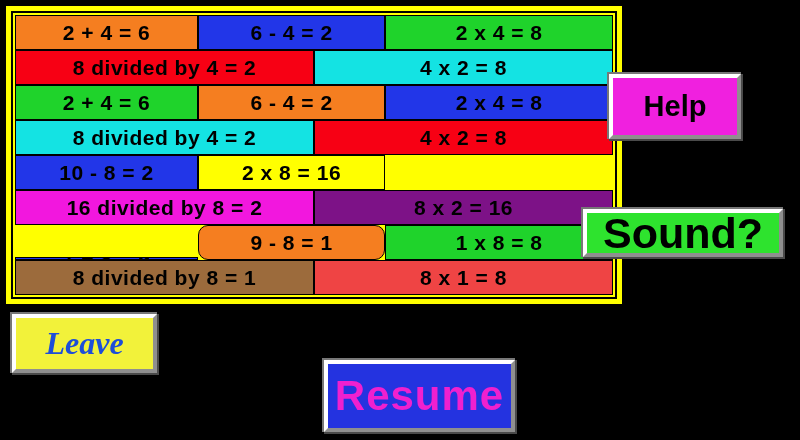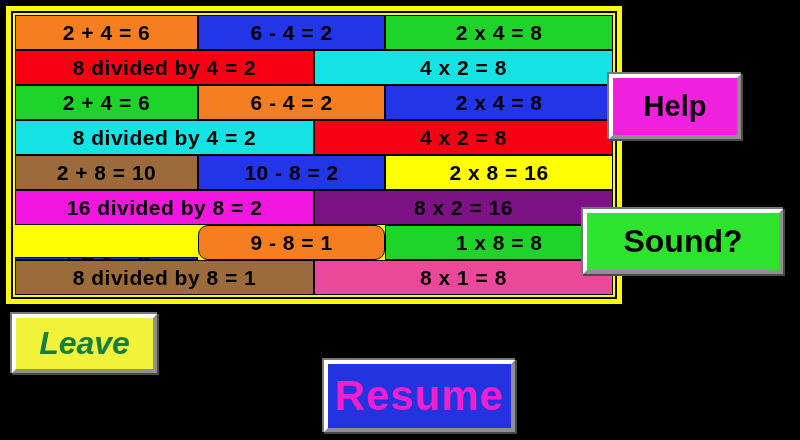--- a/index.html
+++ b/index.html
@@ -51,21 +51,21 @@
     box-shadow: 1px 1px 0 1px #4a4a4a, -1px -1px 0 1px #777777;
     display: flex;
     align-items: center;
     justify-content: center;
     font-family: "Liberation Sans", sans-serif;
     font-weight: bold;
     padding: 16px;
     cursor: pointer;
   }
   .btn-help   { left: 609px; top: 74px;  width: 132px; height: 65px; font-size: 29px; }
-  .btn-sound  { left: 583px; top: 209px; width: 200px; height: 65px; font-size: 32px; }
+  .btn-sound  { left: 583px; top: 209px; width: 200px; height: 48px; font-size: 43px; }
   .btn-leave  { left: 12px;  top: 314px; width: 145px; height: 59px; font-size: 32px; font-style: italic; }
   .btn-resume { left: 324px; top: 360px; width: 191px; height: 72px; font-size: 42px; letter-spacing: 1px; }
 </style>
 </head>
 <body>
 
 <div class="board">
   <div class="board-inner" id="board-rows">
       <div class="row row-3">
         <div class="cell" style="background: rgb(245, 126, 32);">2 + 4 = 6</div>
@@ -79,36 +79,35 @@
       <div class="row row-3">
         <div class="cell" style="background: rgb(31, 211, 43);">2 + 4 = 6</div>
         <div class="cell" style="background: rgb(245, 126, 32);">6 - 4 = 2</div>
         <div class="cell" style="background: rgb(34, 54, 232);">2 x 4 = 8</div>
       </div>
       <div class="row row-2">
         <div class="cell" style="background: rgb(20, 227, 227);">8 divided by 4 = 2</div>
         <div class="cell" style="background: rgb(247, 0, 20);">4 x 2 = 8</div>
       </div>
       <div class="row row-3">
-        <div class="cell" style="background: rgb(156, 107, 60);">2 + 8 = 10</div>
         <div class="cell" style="background: rgb(34, 54, 232);">10 - 8 = 2</div>
         <div class="cell" style="background: rgb(255, 255, 0);">2 x 8 = 16</div>
       </div>
       <div class="row row-2">
         <div class="cell" style="background: rgb(242, 23, 222);">16 divided by 8 = 2</div>
         <div class="cell" style="background: rgb(125, 18, 135);">8 x 2 = 16</div>
       </div>
       <div class="row row-3">
         <div class="cell" style="background: rgb(34, 54, 232); margin-top: 32px;">1 + 8 = 9</div>
         <div class="cell" style="background: rgb(245, 126, 32); border-radius: 10px;">9 - 8 = 1</div>
         <div class="cell" style="background: rgb(31, 211, 43);">1 x 8 = 8</div>
       </div>
       <div class="row row-2">
         <div class="cell" style="background: rgb(156, 107, 60);">8 divided by 8 = 1</div>
-        <div class="cell" style="background: #ec4899; text-align: right;">8 x 1 = 8</div>
+        <div class="cell" style="background: #ef4444; text-align: right;">8 x 1 = 8</div>
       </div>
     </div>
 </div>
 
 <button class="btn btn-help" style="background: rgb(240, 32, 223); color: rgb(0, 0, 0);">Help</button>
 <button class="btn btn-sound" style="background: rgb(46, 227, 46); color: rgb(0, 0, 0);">Sound?</button>
-<button class="btn btn-leave" style="background: rgb(242, 242, 58); color: #15803d;">Leave</button>
+<button class="btn btn-leave" style="background: rgb(242, 242, 58); color: #1d4ed8; font-family: Liberation Serif, serif;">Leave</button>
 <button class="btn btn-resume" style="background: rgb(36, 51, 224); color: rgb(240, 32, 207);">Resume</button>
 
 </body></html>

